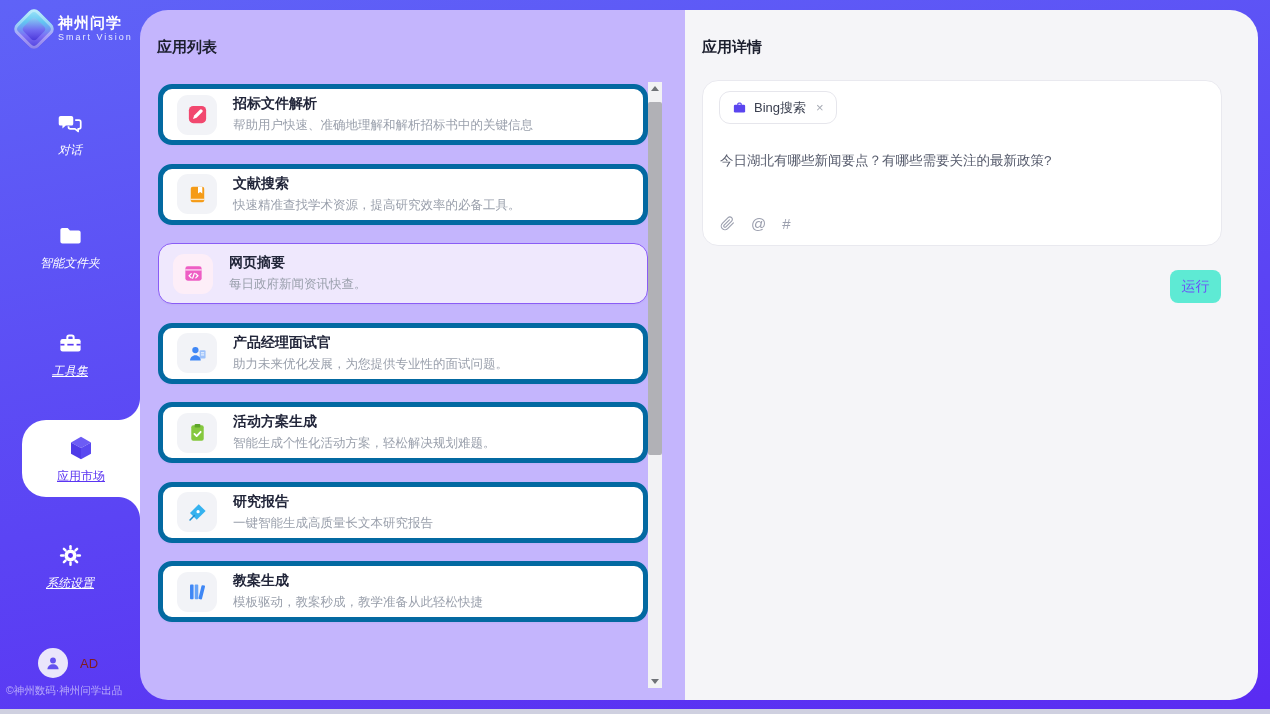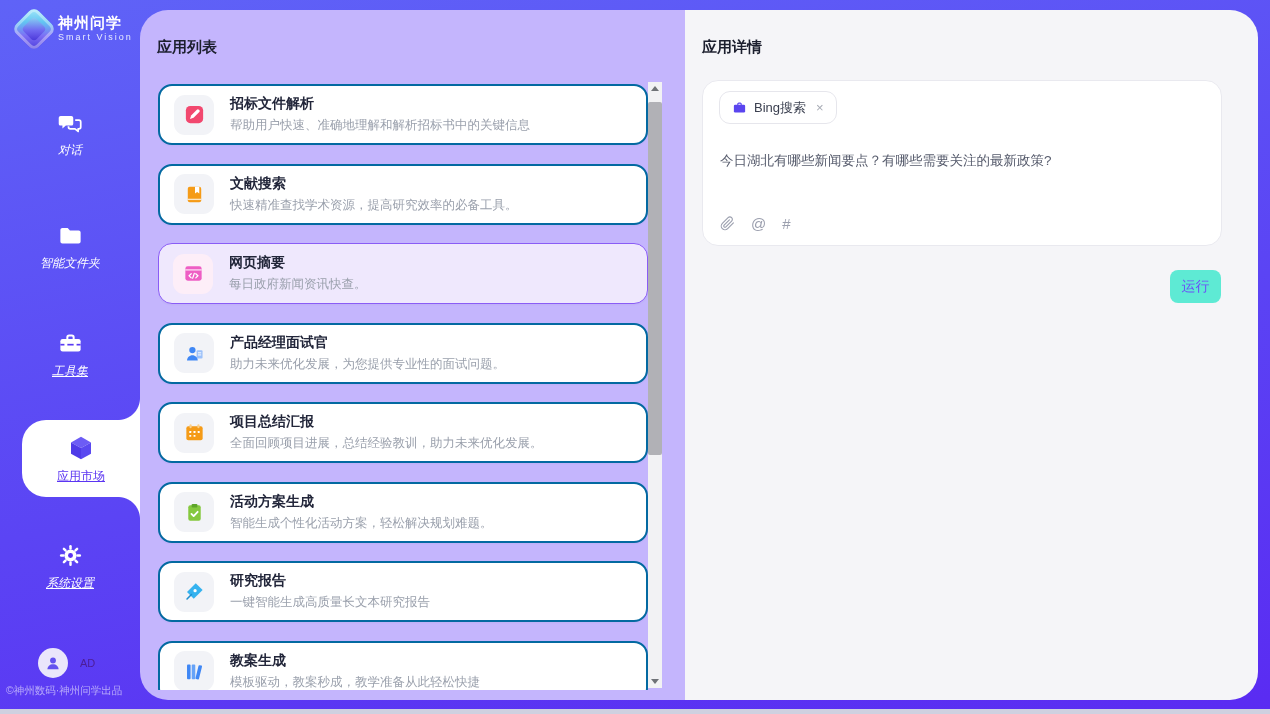--- a/index.html
+++ b/index.html
@@ -25,31 +25,31 @@
   .nav-item .lbl.u { text-decoration:underline;text-align:right; }
   .nav-bubble { position:absolute; left:22px; top:420px; width:118px; height:77px; background:#fff;
     border-radius:24px 0 0 24px; display:flex; flex-direction:column; align-items:center; justify-content:center; gap:5px; cursor:pointer; }
   .nav-bubble::before { content:""; position:absolute; top:-22px; right:0; width:22px; height:22px;
     background:radial-gradient(circle at 0 0, transparent 21.5px, #fff 22.5px); }
   .nav-bubble::after { content:""; position:absolute; bottom:-22px; right:0; width:22px; height:22px;
     background:radial-gradient(circle at 0 100%, transparent 21.5px, #fff 22.5px); }
   .nav-bubble .lbl { color:#5b35f2; font-size:12px; text-decoration:underline; }
   .user-row { position:absolute; left:38px; top:648px; display:flex; align-items:center; gap:12px; }
   .avatar { width:30px; height:30px; border-radius:50%; background:#eae6fb; display:flex; align-items:center; justify-content:center; }
-  .user-name { color:#4c1d95; font-size:11px; }
+  .user-name { color:#7f1d1d; font-size:13px; }
   .side-footer { position:absolute; left:6px; top:684px; width:134px; color:rgba(255,255,255,.55); font-size:10.5px; white-space:nowrap; }
   
   .content { position:absolute; left:140px; top:10px; width:1118px; height:690px;
     border-radius:28px; overflow:hidden; display:flex; }
   .panel-left { width:545px; background:#c4b5fd; position:relative; }
   .panel-right { flex:1; background:#f5f5f8; position:relative; }
   .panel-title { position:absolute; left:17px; top:28px; font-size:15px; font-weight:bold; color:#1c1f2e; }
   
   .card-list { position:absolute; left:18px; top:74px; width:490px; height:606px; overflow:hidden; }
-  .card { height:61px; border:2px solid #0369a1; border-radius:14px; margin-bottom:18.5px;
+  .card { height:61px; border:5px solid #0369a1; border-radius:14px; margin-bottom:18.5px;
     display:flex; align-items:center; padding:0 14px; gap:16px; background:#fff; cursor:pointer;
     box-shadow:0 1px 2px rgba(20,20,40,.03); }
   .card.sel { background:#efe8fd; border:1.5px solid #8a5cf6; }
   .tile { width:40px; height:40px; border-radius:11px; background:#f2f3f7; flex:0 0 40px;
     display:flex; align-items:center; justify-content:center; }
   .card.sel .tile { background:#fdeef8; }
   .tile svg { width:23px; height:23px; }
   .card .t { font-size:14px; font-weight:bold; color:#22263a; margin-bottom:4px; }
   .card .d { font-size:12.5px; color:#9aa0ac; }
   
@@ -247,31 +247,20 @@
   </div>
         <div class="card">
     <div class="tile">
       <svg viewBox="0 0 24 24">
               <use href="#ai3"></use>
             </svg>
     </div>
     <div class="txt">
       <div class="t">产品经理面试官</div>
       <div class="d">助力未来优化发展，为您提供专业性的面试问题。</div>
-    </div>
-  </div>
-        <div class="card">
-    <div class="tile">
-      <svg viewBox="0 0 24 24">
-              <use href="#ai4"></use>
-            </svg>
-    </div>
-    <div class="txt">
-      <div class="t">项目总结汇报</div>
-      <div class="d">全面回顾项目进展，总结经验教训，助力未来优化发展。</div>
     </div>
   </div>
         <div class="card">
     <div class="tile">
       <svg viewBox="0 0 24 24">
               <use href="#ai5"></use>
             </svg>
     </div>
     <div class="txt">
       <div class="t">活动方案生成</div>

